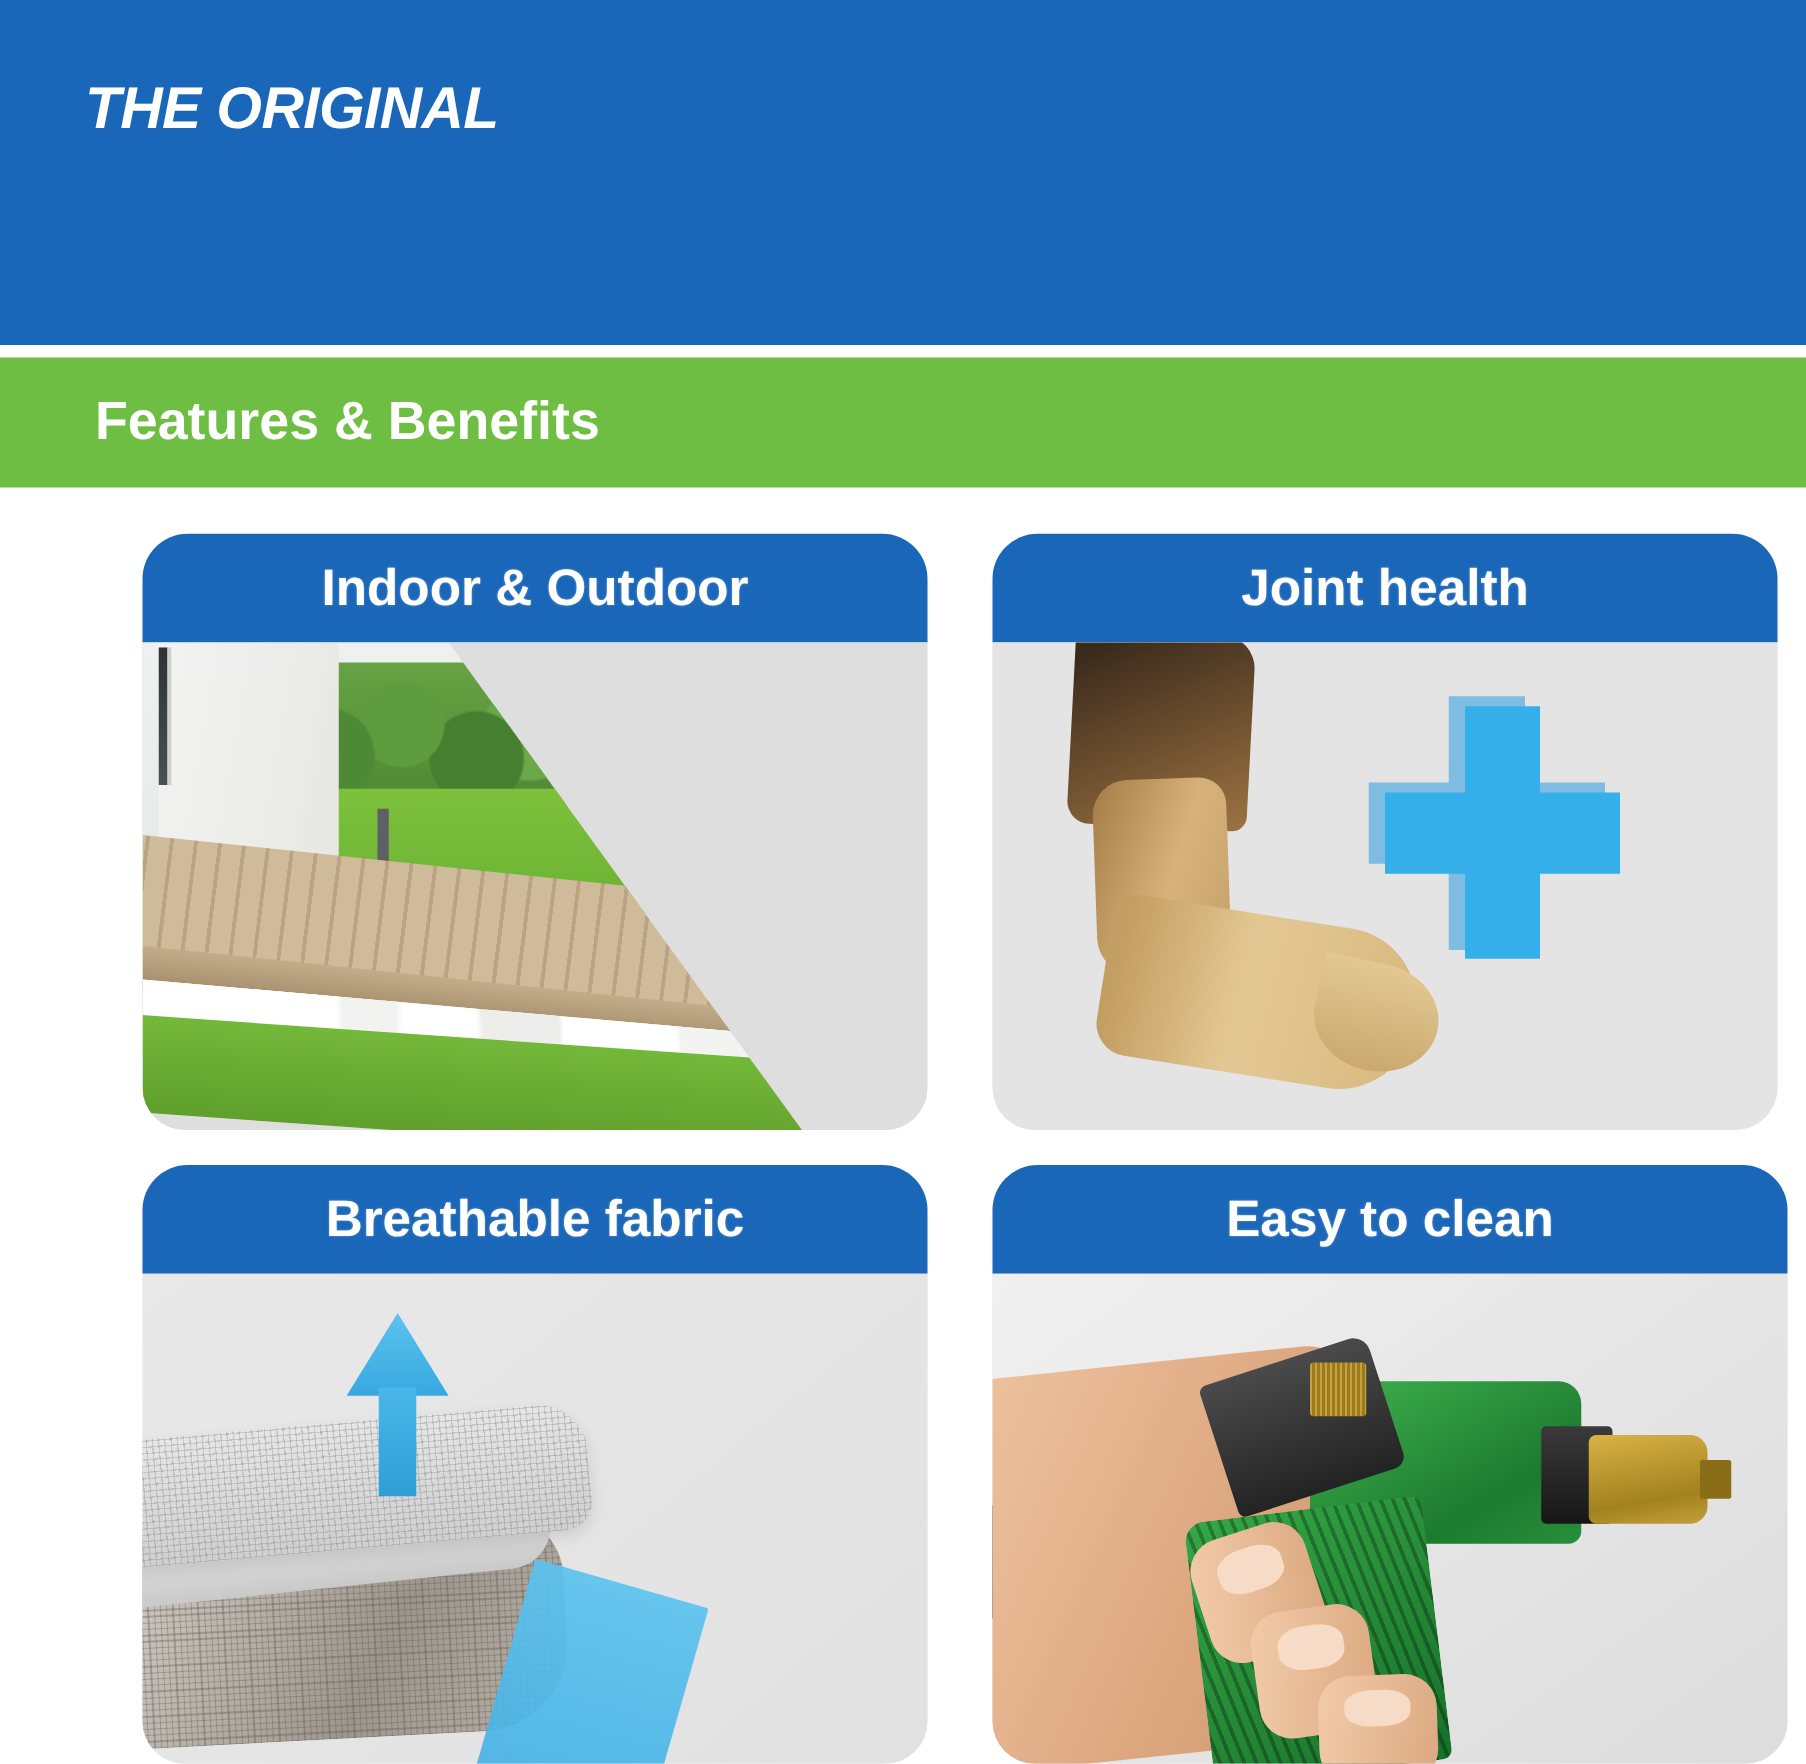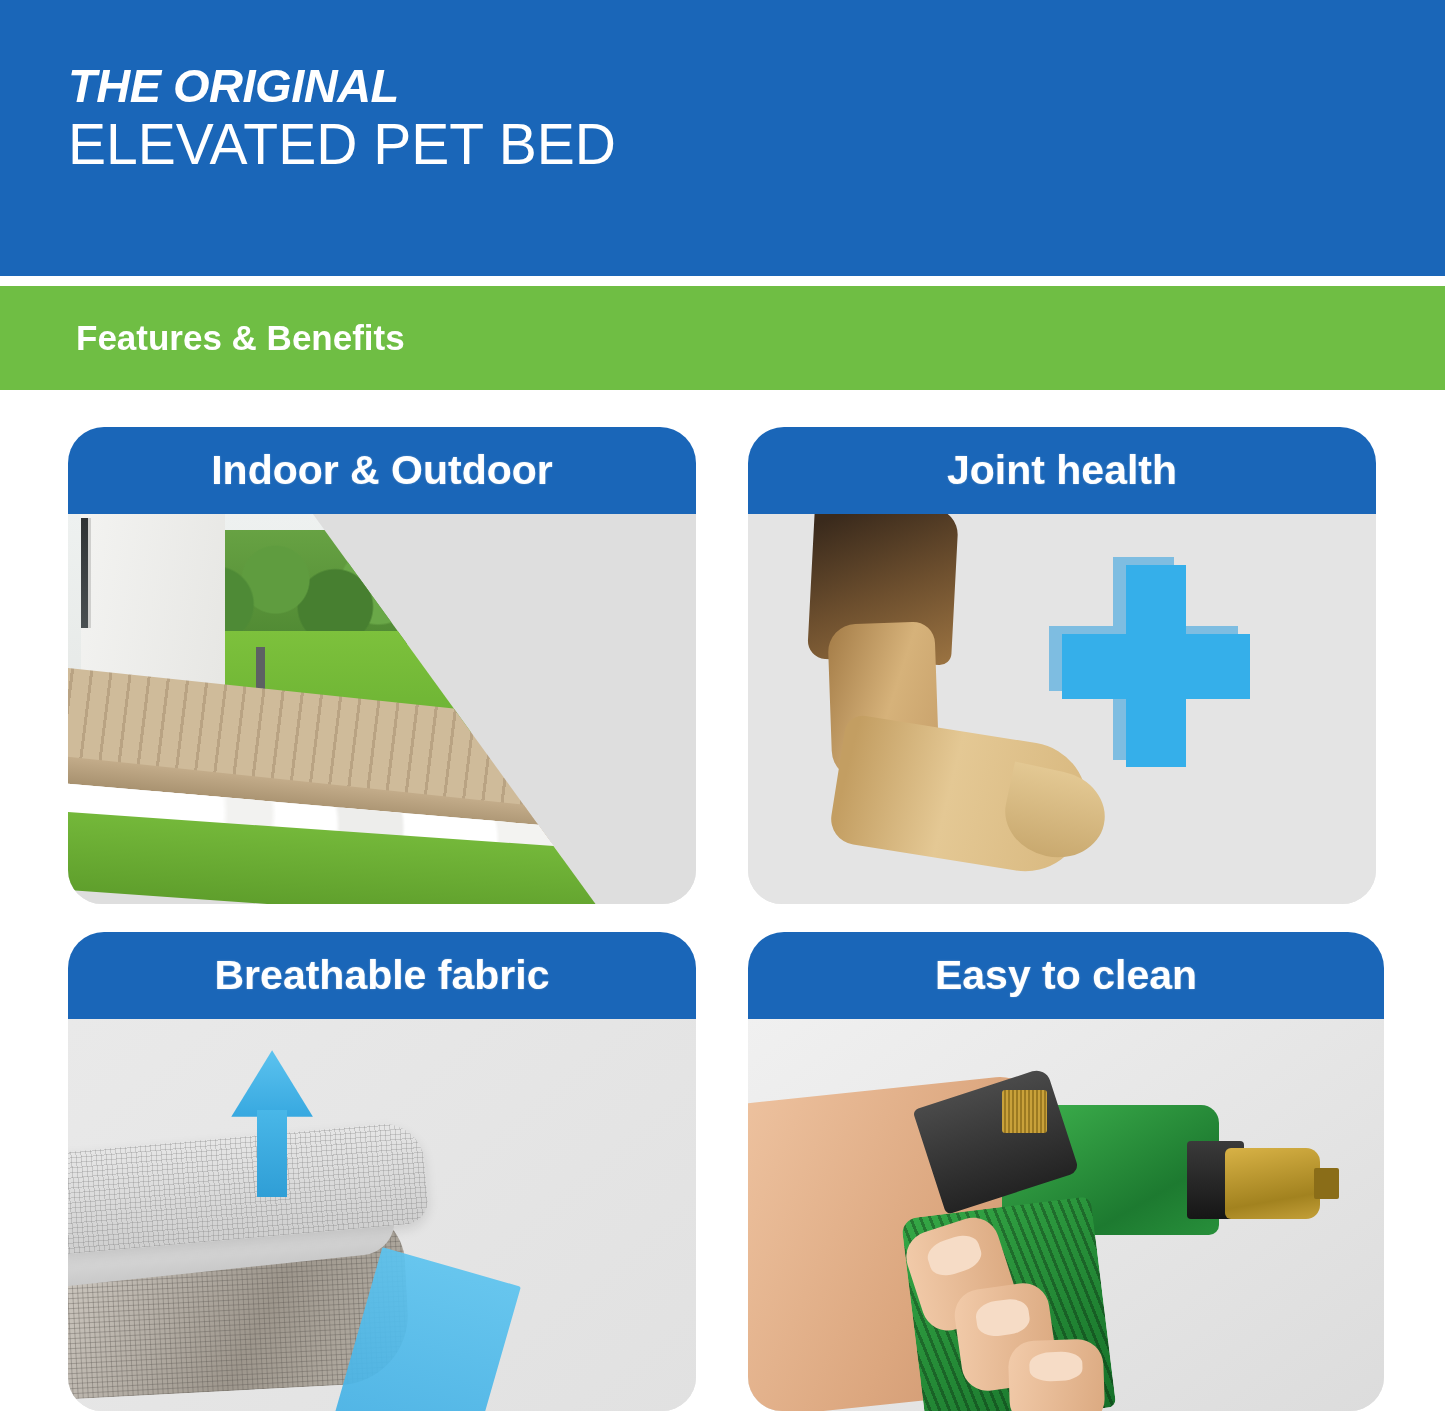--- a/index.html
+++ b/index.html
@@ -58,34 +58,34 @@
   .band {
     position: absolute;
     left: 0; top: 286px;
     width: 1445px; height: 104px;
     background: #6fbe44;
   }
   .band-title {
     position: absolute;
     left: 76px; top: 50%;
     transform: translateY(-50%);
-    font-size: 35px;
+    font-size: 43px;
     font-weight: 700;
     color: #ffffff;
     white-space: nowrap;
   }
 
   
   .grid {
     position: absolute;
     left: 0; top: 390px;
     width: 1445px; height: 1021px;
   }
 
-  .card { position: absolute; }
+  .card { position: absolute; margin-left: 46px; }
   .card.c0 { left: 68px;  top: 37px; width: 628px; height: 477px; }
   .card.c1 { left: 748px; top: 37px; width: 628px; height: 477px; }
   .card.c2 { left: 68px;  top: 542px; width: 628px; height: 479px; }
   .card.c3 { left: 748px; top: 542px; width: 636px; height: 479px; }
 
   .card-head {
     position: relative;
     height: 87px;
     background: #1a66b8;
     border-radius: 36px 36px 0 0;
@@ -374,21 +374,20 @@
   }
 </style>
 </head>
 <body>
 
 <div class="page">
 
   <div class="hero">
     <div class="hero-inner">
       <div class="hero-line1">THE ORIGINAL</div>
-      <div class="hero-line2">ELEVATED PET BED</div>
     </div>
   </div>
 
   <div class="band-gap"></div>
 
   <div class="band">
     <div class="band-title">Features &amp; Benefits</div>
   </div>
 
   <div class="grid">

